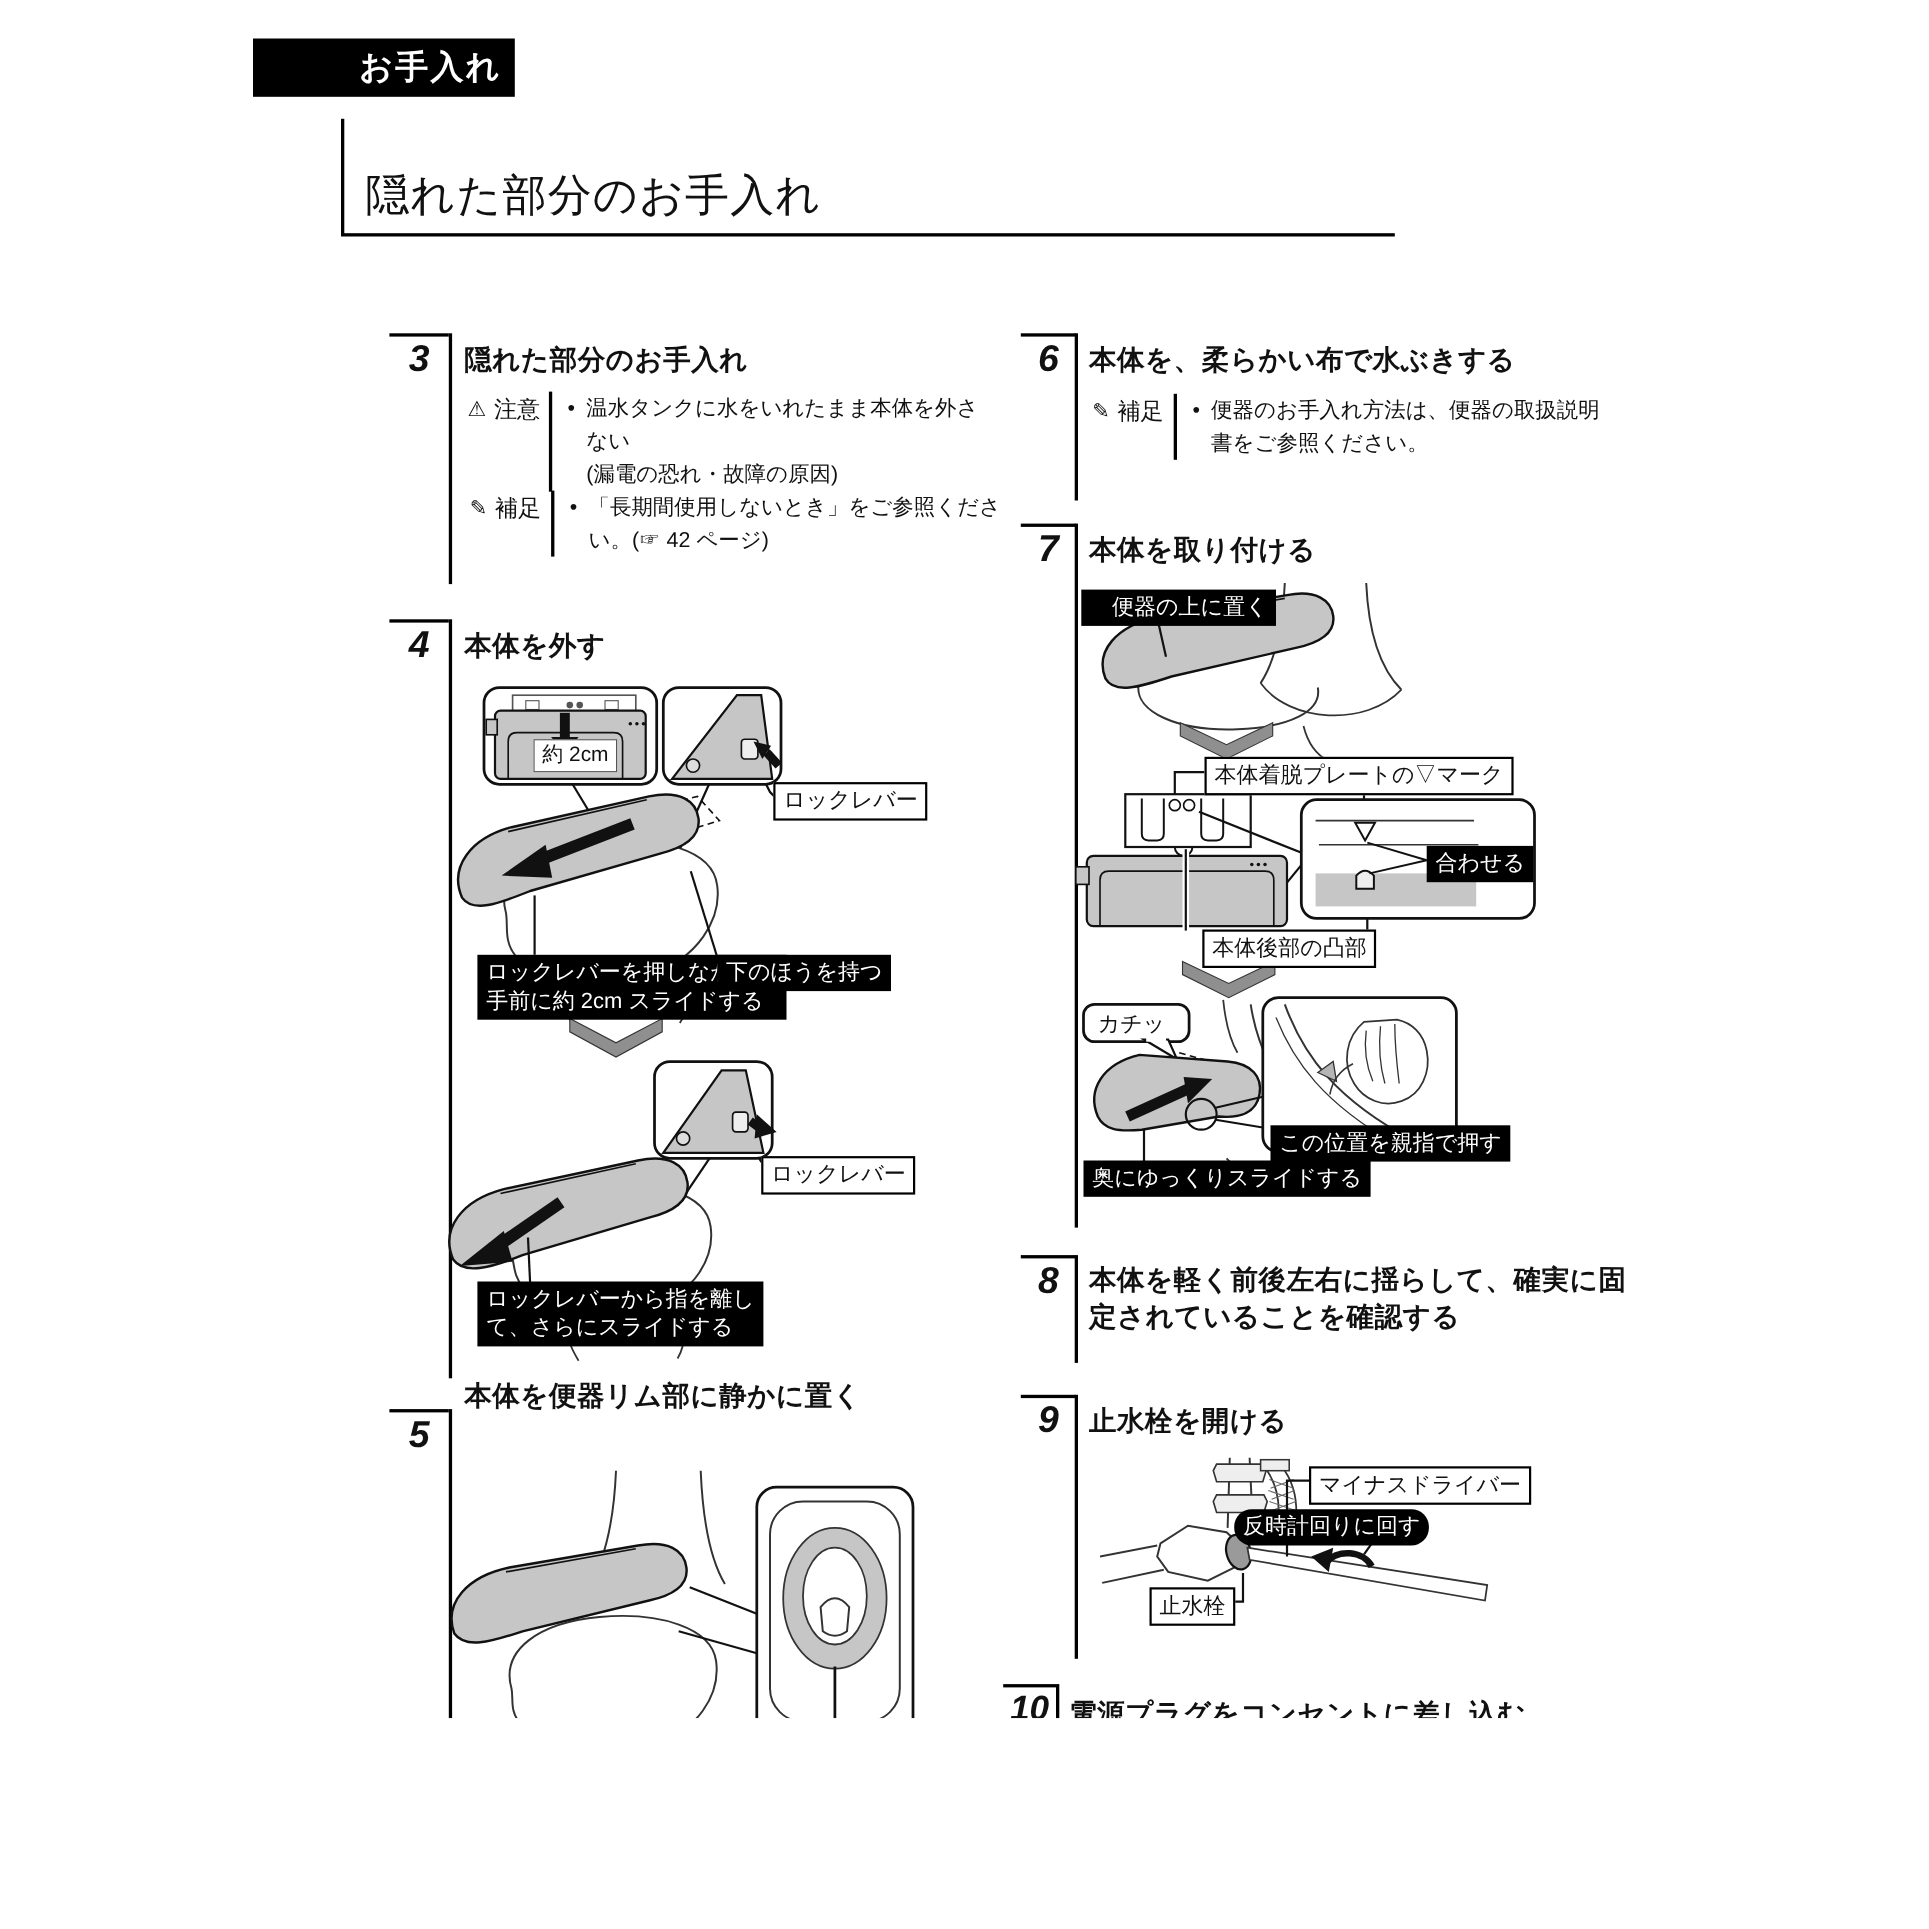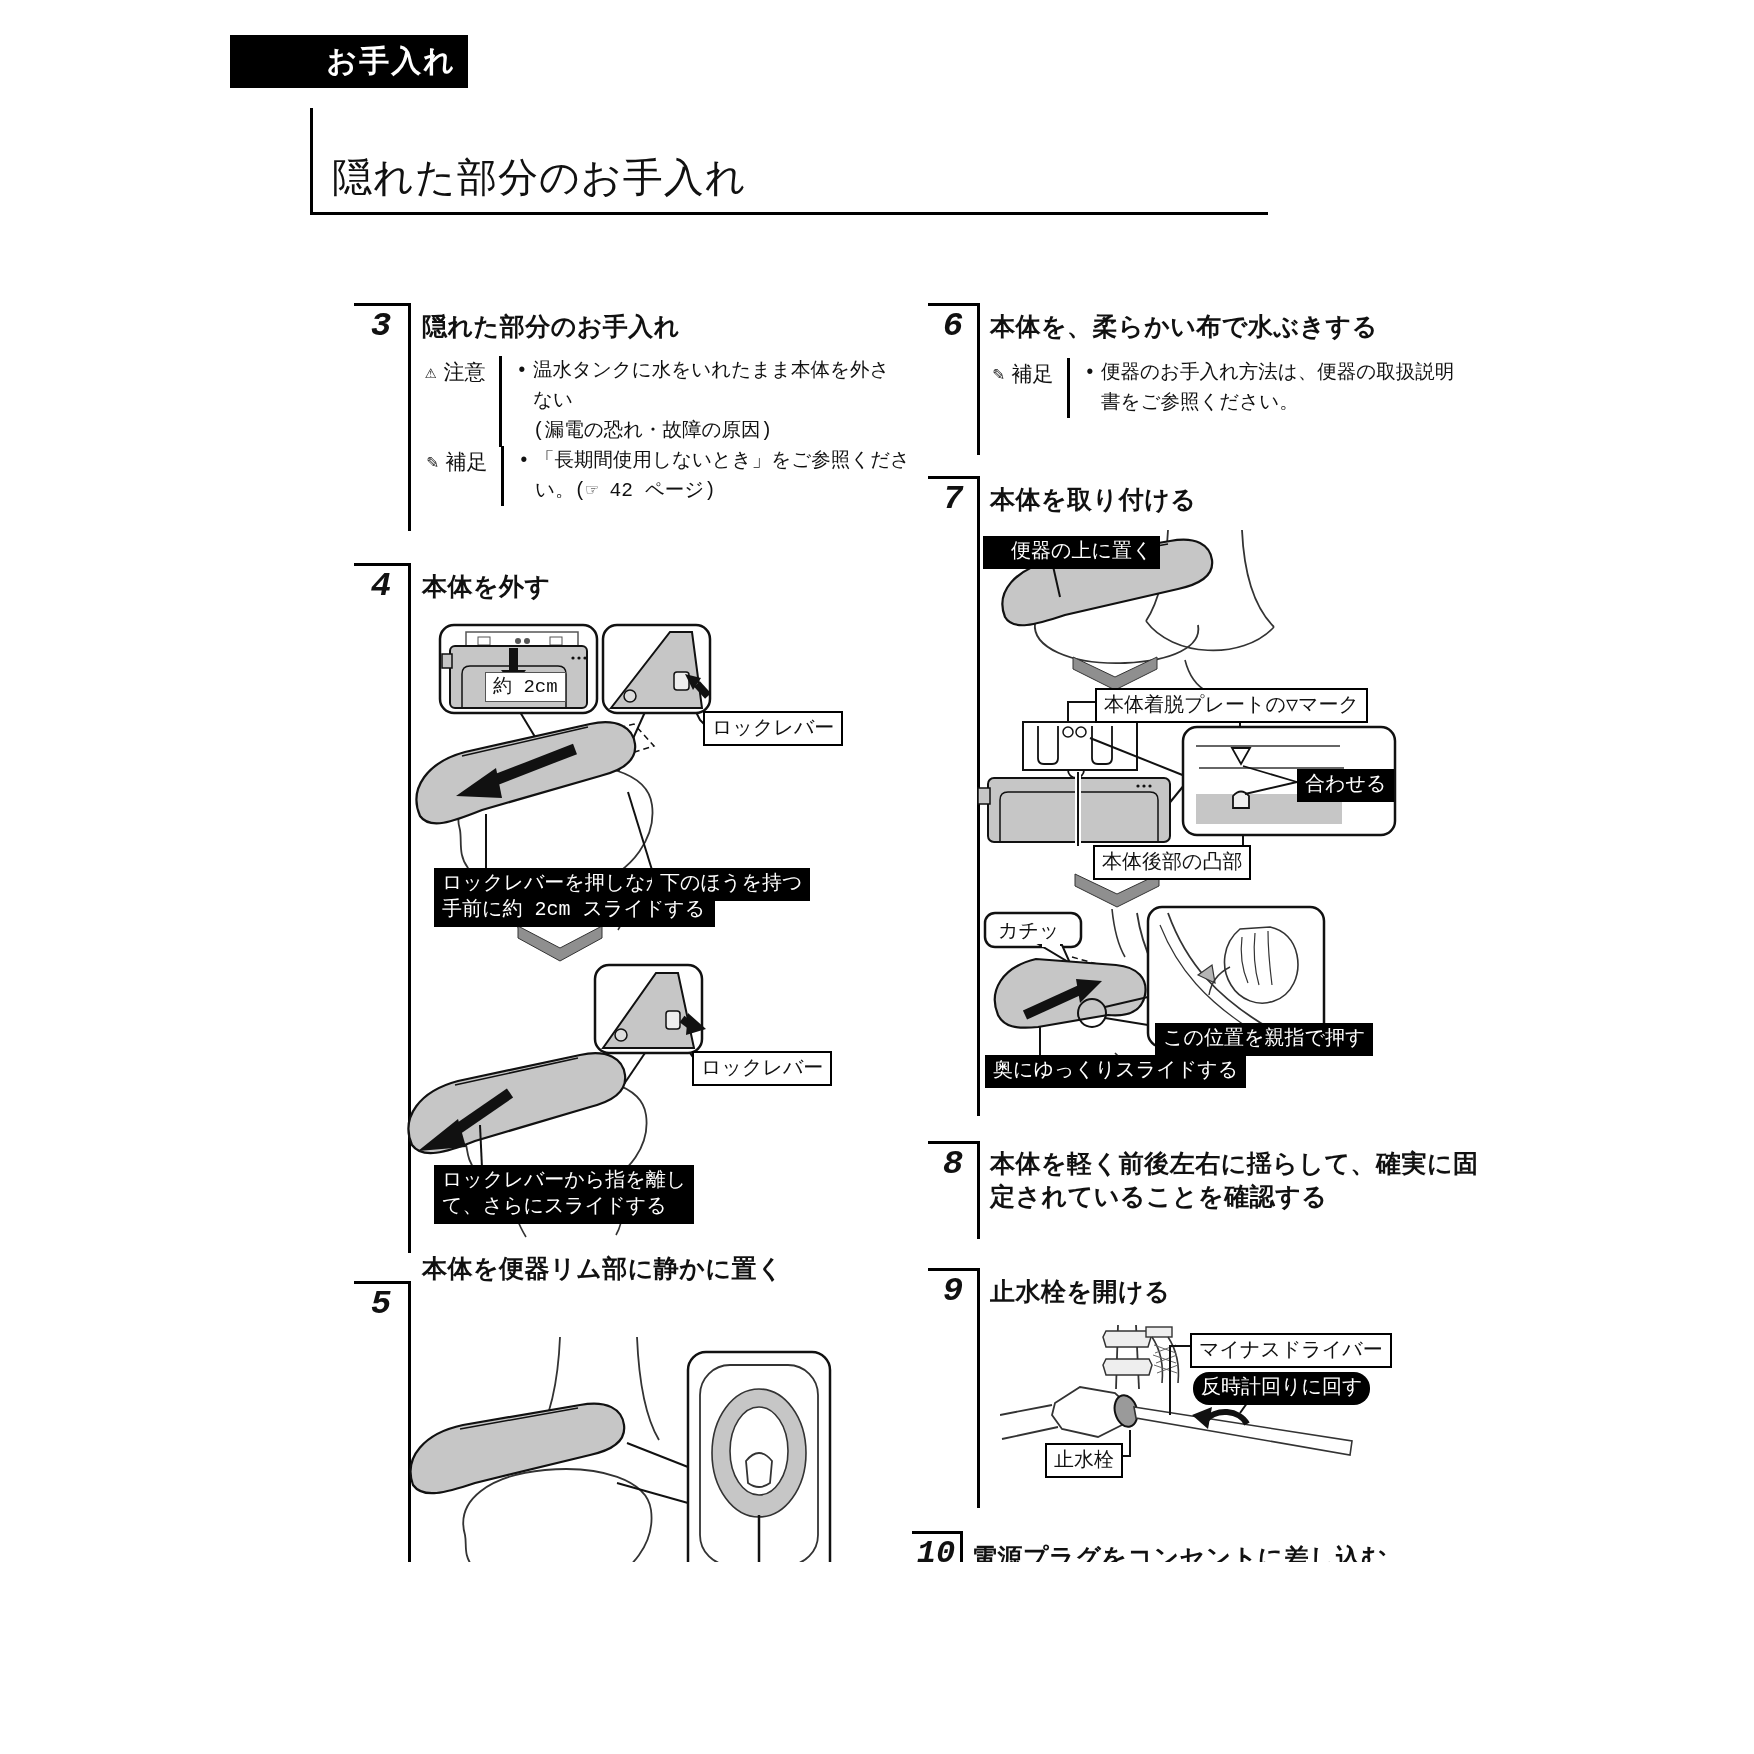--- a/index.html
+++ b/index.html
@@ -1,18 +1,18 @@
 <!DOCTYPE html>
 <html><head>
 <meta charset="utf-8">
 <style>
   html,body { margin:0; padding:0; background:#fff; }
   .page {
     position:relative; width:1754px; height:1562px; background:#ffffff;
-    font-family:Liberation Mono, monospace; color:#111;
+    font-family:Liberation Sans, sans-serif; color:#111;
     overflow:hidden;
   }
   
   .tab {
     position:absolute; background:#000; color:#fff; font-weight:bold;
     font-size:30px; display:flex; align-items:center; justify-content:flex-end;
     padding-right:12px; letter-spacing:2px;
   }
   .doc-title { position:absolute; font-size:40px; font-weight:400; letter-spacing:1px; white-space:nowrap; }
   .vline { position:absolute; background:#000; }
@@ -302,21 +302,21 @@
     <path d="M55,78 L80,62 L115,68 L128,80 L126,98 L98,112 L62,104 L52,90 Z" fill="#fff" stroke="#333" stroke-width="1.8"></path>
     <ellipse cx="126" cy="86" rx="11" ry="16" fill="#9a9a9a" stroke="#111" stroke-width="2" transform="rotate(-15 126 86)"></ellipse>
     <path d="M134,82 L352,116 L350,130 L136,93 Z" fill="#fff" stroke="#333" stroke-width="1.6"></path>
     <path d="M205,96 A24,20 0 0 1 247,99" fill="none" stroke="#111" stroke-width="6"></path>
     <polygon points="192,90 212,82 208,104" fill="#111"></polygon>
     <polyline points="190,21 170,21 170,90" fill="none" stroke="#111" stroke-width="2"></polyline>
     <line x1="250" y1="74" x2="240" y2="88" stroke="#111" stroke-width="2"></line>
     <polyline points="120,131 130,131 130,105" fill="none" stroke="#111" stroke-width="2"></polyline>
   </svg>
   <div class="fl-w" style="left:1190px;top:1333px;">マイナスドライバー</div>
-  <div class="fl-b" style="left:1193px;top:1372px;border-radius:16px;">反時計回りに回す</div>
+  <div class="fl-b" style="left:1122px;top:1372px;border-radius:16px;">反時計回りに回す</div>
   <div class="fl-w" style="left:1045px;top:1443px;">止水栓</div>
 
   <div class="stepnum" style="left:912px;top:1531px;width:48px;font-size:32px;">10</div>
   <div class="rail" style="left:960px;top:1531px;height:80px;"></div>
   <div class="stitle" style="left:972px;top:1541px;">電源プラグをコンセントに差し込む</div>
 
   <div class="pageno" style="top:1663px;">31</div>
 
 </div>
 

